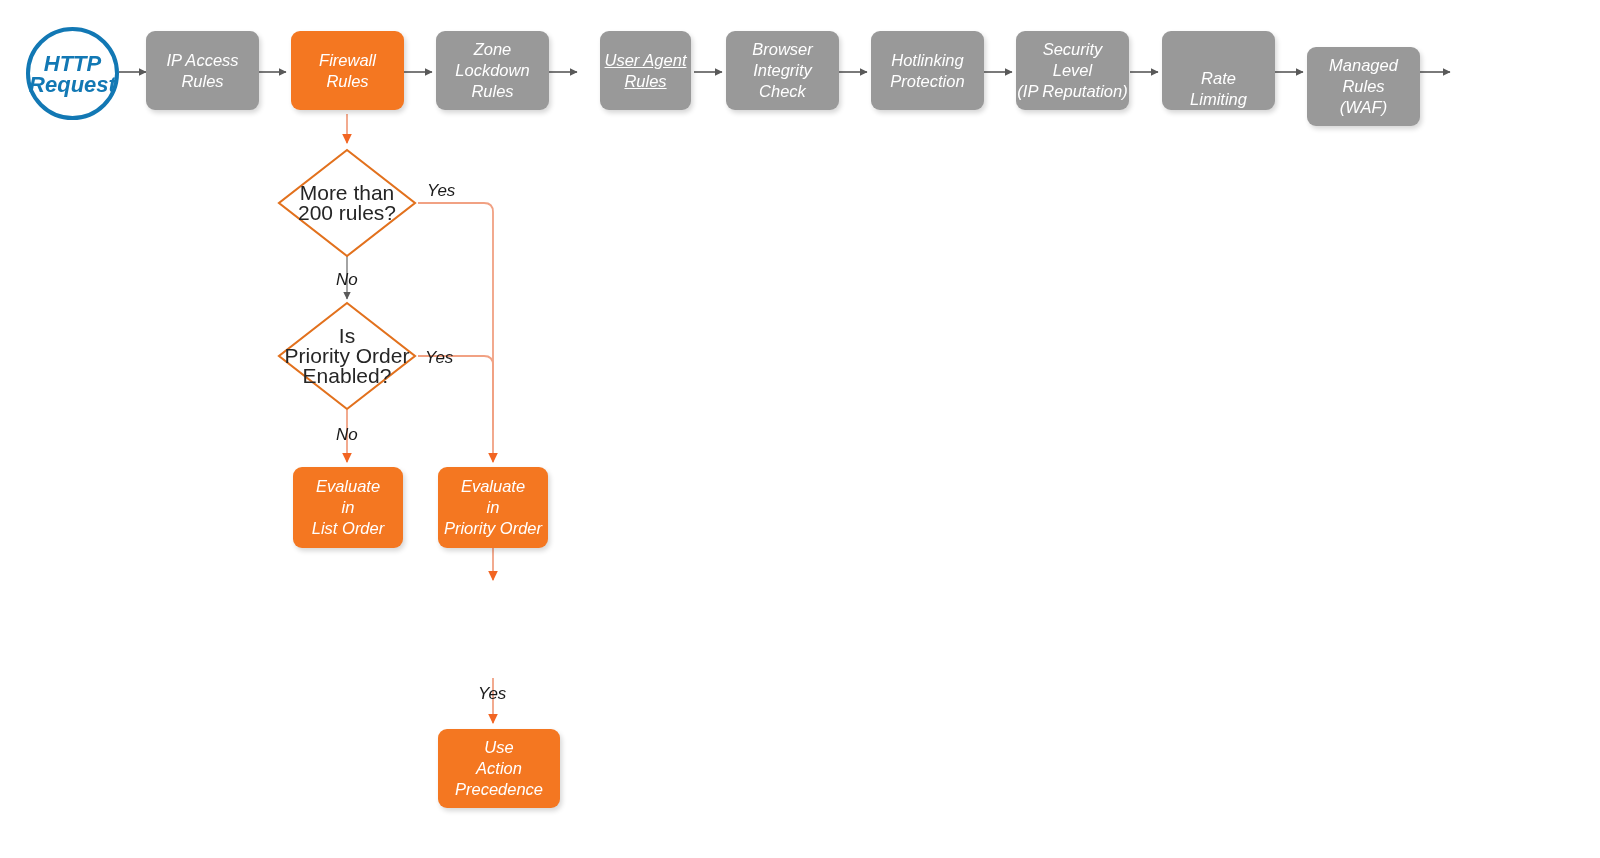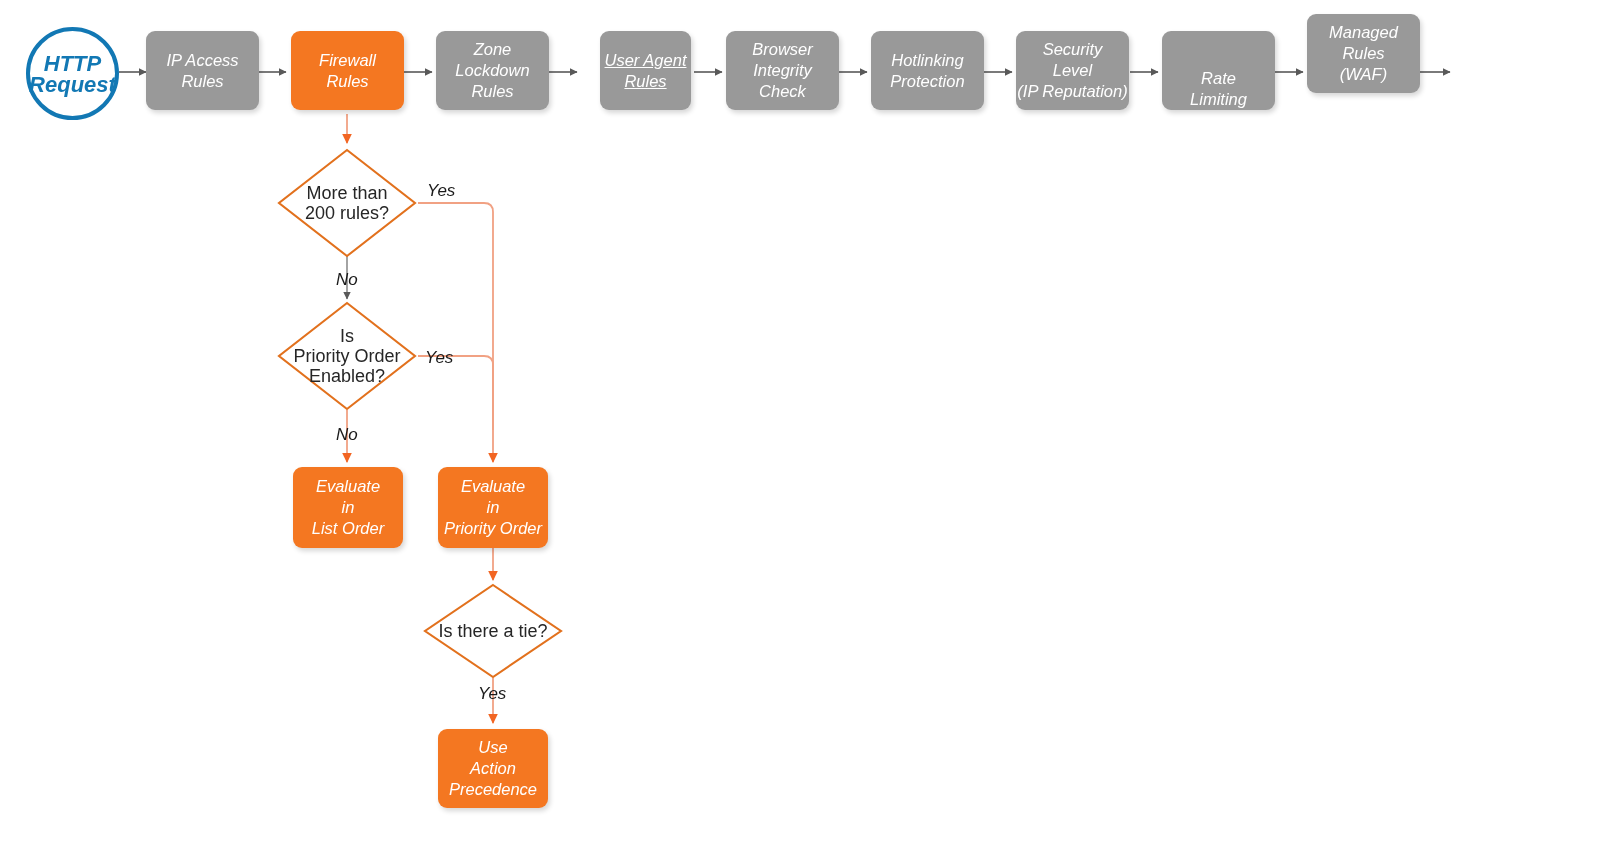--- a/index.html
+++ b/index.html
@@ -19,21 +19,21 @@
   .term{border-radius:50%;font-weight:bold;font-style:italic;
         font-size:22px;line-height:21px;}
   .term.hollow{background:#ffffff;border:4px solid #1278B4;color:#1278B4;}
   .term.solid{background:#1278B4;color:#ffffff;
               box-shadow:2px 3px 5px rgba(0,0,0,0.16);}
 
   .dia-wrap{position:absolute;}
   .dia-wrap svg{position:absolute;left:0;top:0;overflow:visible;}
   .dia-label{position:absolute;left:0;top:0;width:100%;height:100%;
              display:flex;align-items:center;justify-content:center;
-             text-align:center;color:#262626;font-size:18px;line-height:20px;}
+             text-align:center;color:#262626;font-size:21px;line-height:20px;}
 
   .edge-label{position:absolute;color:#1a1a1a;font-style:italic;
               font-size:17px;white-space:nowrap;}
 </style>
 </head>
 <body>
 
 <div id="stage">
 
   <svg id="wires" viewBox="0 0 1600 858">
@@ -118,21 +118,21 @@
     <span style="white-space:pre-line;">Security
 Level
 (IP Reputation)</span>
   </div>
 
   <div class="node proc gray" style="left:1162px;top:31px;width:113px;height:79px;align-items:flex-end;">
     <span style="white-space:pre-line;">Rate
 Limiting</span>
   </div>
 
-  <div class="node proc gray" style="left:1307px;top:14px;width:113px;height:79px;">
+  <div class="node proc gray" style="left:1307px;top:47px;width:113px;height:79px;">
     <span style="white-space:pre-line;">Managed
 Rules
 (WAF)</span>
   </div>
 
 
   <div class="dia-wrap" style="left:277px;top:148px;width:140px;height:110px;">
     <svg width="140" height="110" viewBox="0 0 140 110">
       <polygon points="70,2 138,55 70,108 2,55" fill="#ffffff" stroke="#E2711D" stroke-width="2.1"></polygon>
     </svg>
@@ -142,44 +142,38 @@
 
   <div class="dia-wrap" style="left:277px;top:301px;width:140px;height:110px;">
     <svg width="140" height="110" viewBox="0 0 140 110">
       <polygon points="70,2 138,55 70,108 2,55" fill="#ffffff" stroke="#E2711D" stroke-width="2.1"></polygon>
     </svg>
     <div class="dia-label" style="white-space:pre-line;">Is
 Priority Order
 Enabled?</div>
   </div>
 
-  <div class="dia-wrap" style="left:423px;top:583px;width:140px;height:96px;">
-    <svg width="140" height="96" viewBox="0 0 140 96">
-      <polygon points="70,2 138,48 70,94 2,48" fill="#ffffff" stroke="#E2711D" stroke-width="2.1"></polygon>
-    </svg>
-    <div class="dia-label" style="white-space:pre-line;">Is there a tie?</div>
-  </div>
 
   <div class="edge-label" style="left:427px;top:181px;">Yes</div>
   <div class="edge-label" style="left:336px;top:270px;">No</div>
   <div class="edge-label" style="left:425px;top:348px;">Yes</div>
   <div class="edge-label" style="left:336px;top:425px;">No</div>
   <div class="edge-label" style="left:478px;top:684px;">Yes</div>
 
   <div class="node proc orange" style="left:293px;top:467px;width:110px;height:81px;">
     <span style="white-space:pre-line;">Evaluate
 in
 List Order</span>
   </div>
 
   <div class="node proc orange" style="left:438px;top:467px;width:110px;height:81px;">
     <span style="white-space:pre-line;">Evaluate
 in
 Priority Order</span>
   </div>
 
-  <div class="node proc orange" style="left:438px;top:729px;width:110px;height:79px;">
+  <div class="node proc orange" style="left:438px;top:729px;width:122px;height:79px;">
     <span style="white-space:pre-line;">Use
 Action
 Precedence</span>
   </div>
 
 </div>
 
 </body></html>

